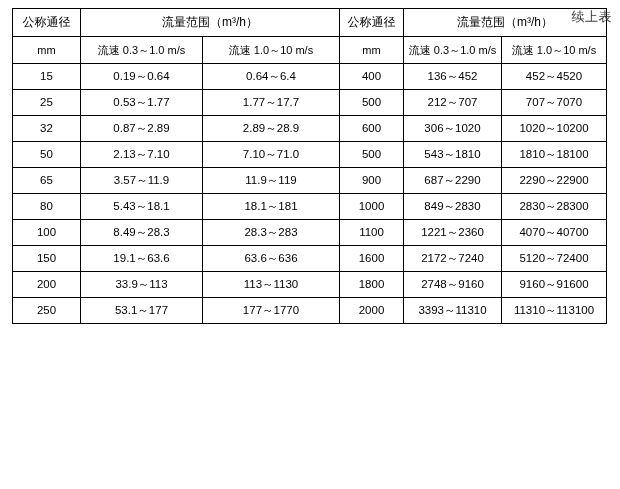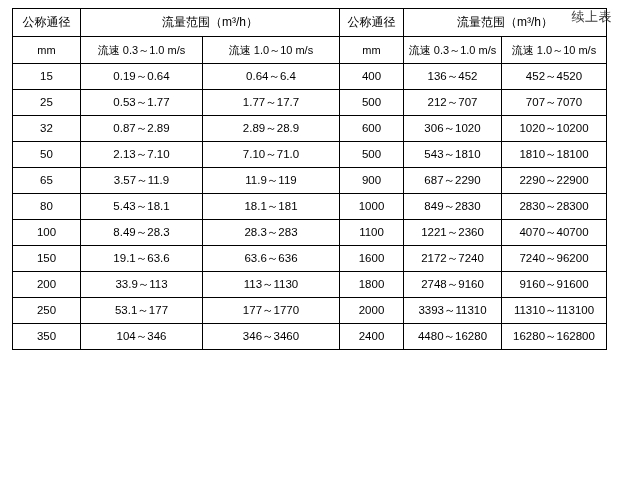--- a/index.html
+++ b/index.html
@@ -147,42 +147,34 @@
           <td>1100</td>
           <td>1221～2360</td>
           <td>4070～40700</td>
         </tr>
         <tr>
           <td>150</td>
           <td>19.1～63.6</td>
           <td>63.6～636</td>
           <td>1600</td>
           <td>2172～7240</td>
-          <td>7240～96200</td>
+          <td>5120～72400</td>
         </tr>
         <tr>
           <td>200</td>
           <td>33.9～113</td>
           <td>113～1130</td>
           <td>1800</td>
           <td>2748～9160</td>
           <td>9160～91600</td>
         </tr>
         <tr>
           <td>250</td>
           <td>53.1～177</td>
           <td>177～1770</td>
           <td>2000</td>
           <td>3393～11310</td>
           <td>11310～113100</td>
         </tr>
-        <tr>
-          <td>350</td>
-          <td>104～346</td>
-          <td>346～3460</td>
-          <td>2400</td>
-          <td>4480～16280</td>
-          <td>16280～162800</td>
-        </tr>
       </tbody>
   </table>
 
 </div>
 
 </body></html>

